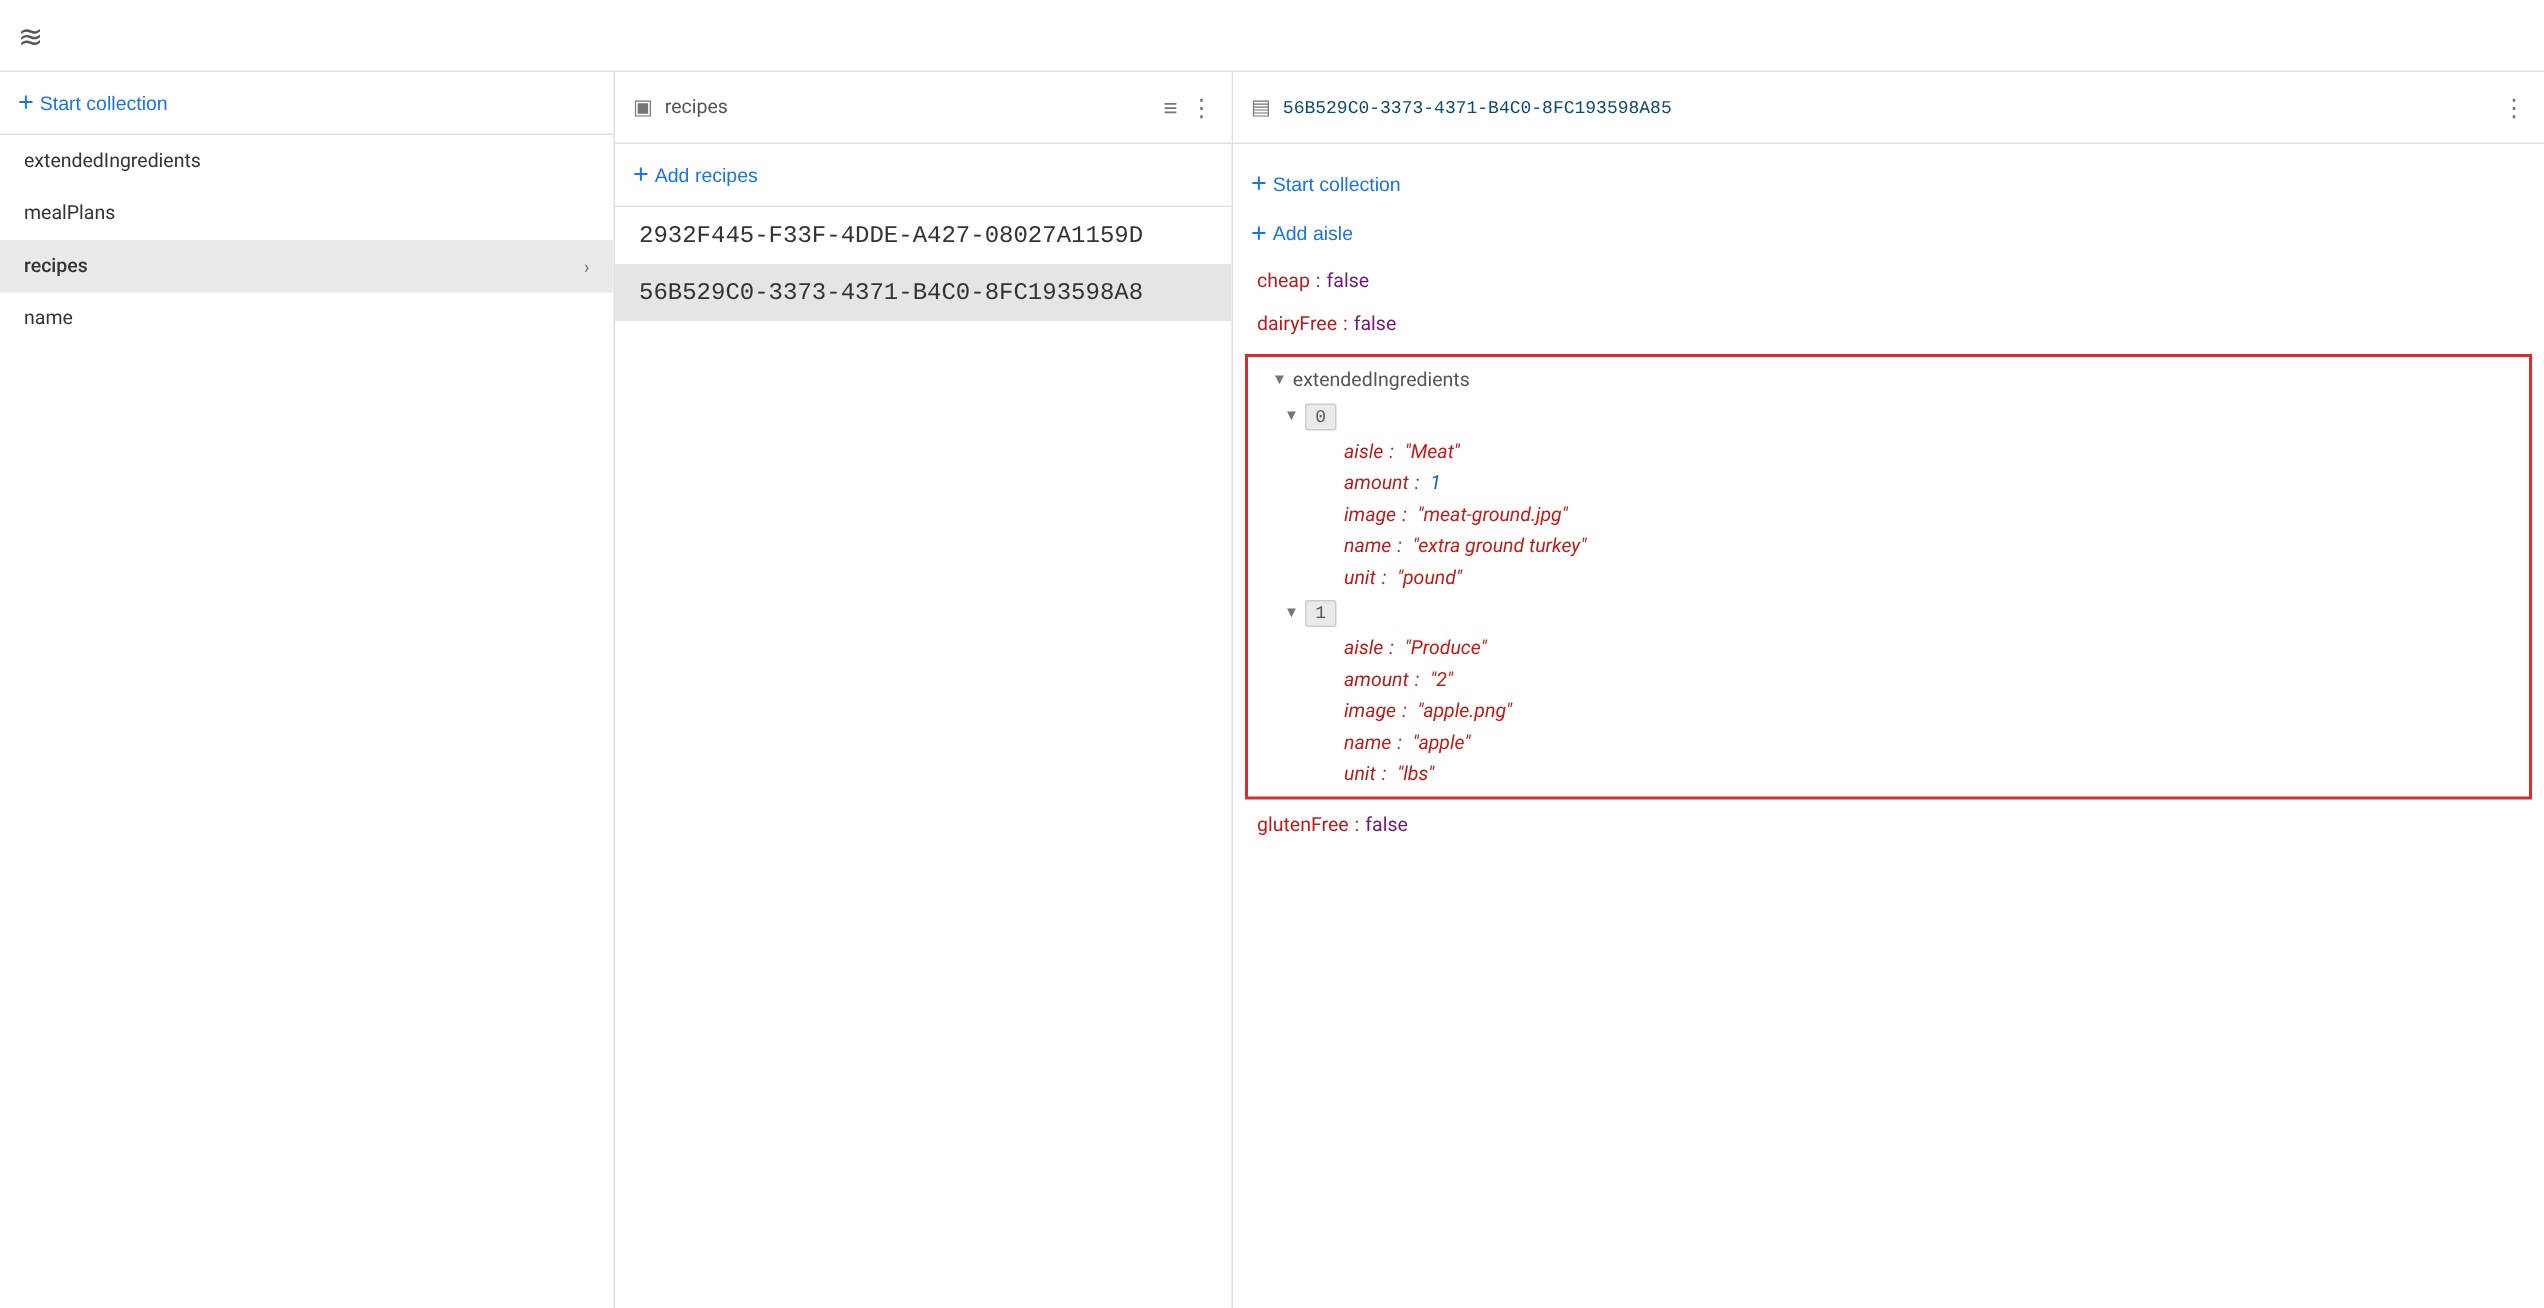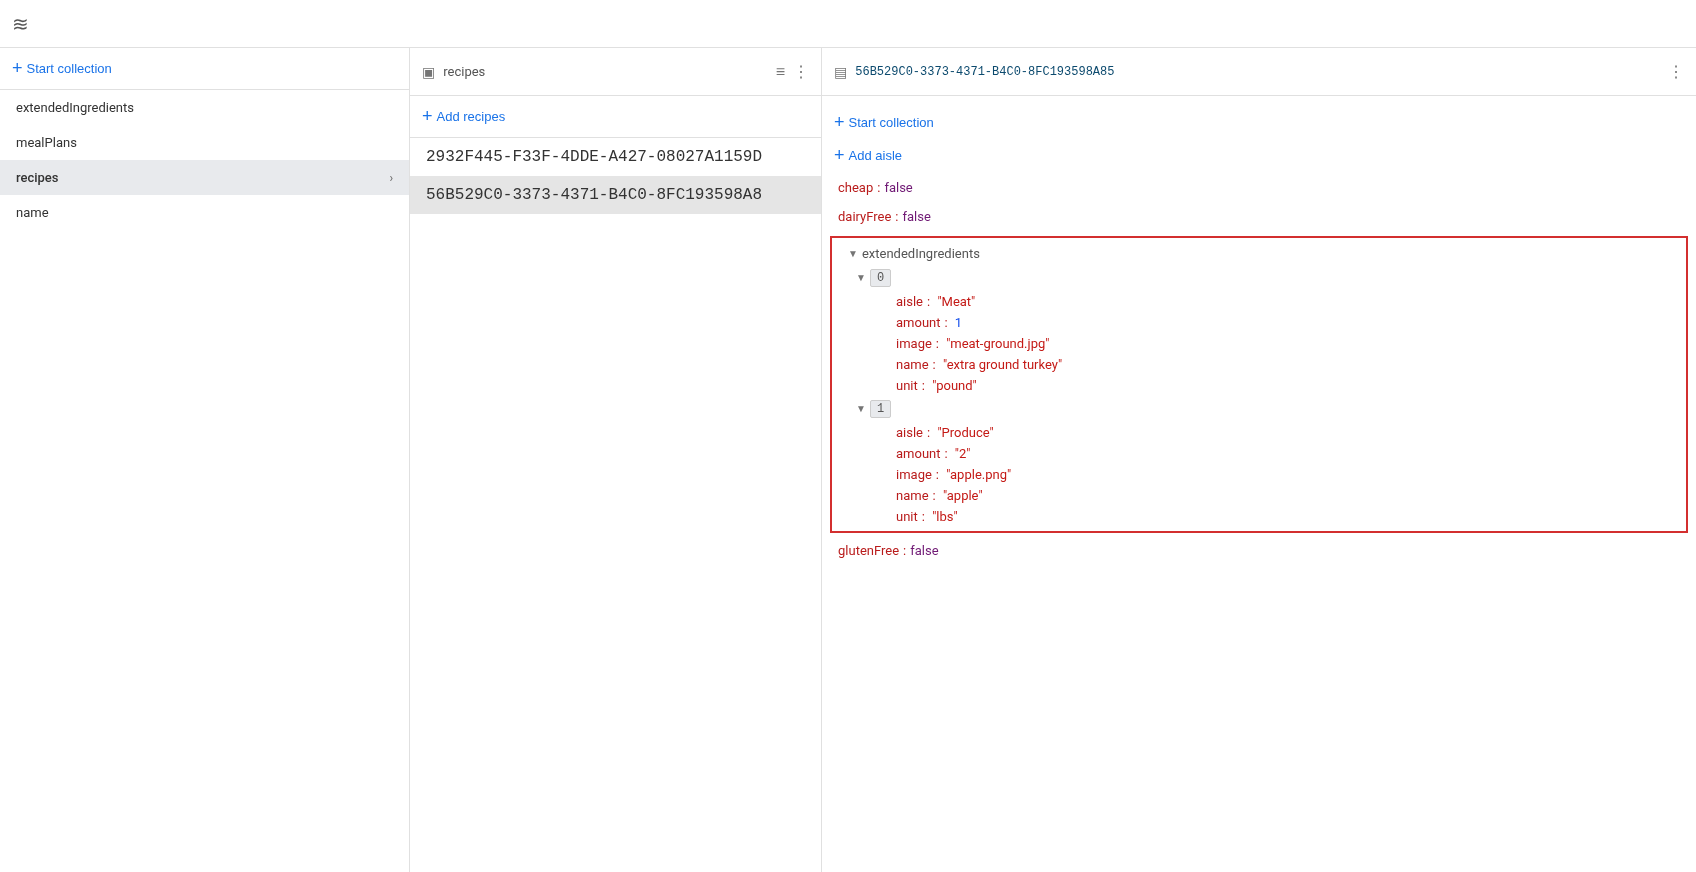--- a/index.html
+++ b/index.html
@@ -225,20 +225,21 @@
       padding: 4px 16px;
     }
     .array-item-fields {
       padding: 0 0 0 40px;
     }
     .array-item-field {
       display: flex;
       align-items: flex-end;
       padding: 3px 16px;
       font-size: 13px;
+      font-style: italic;
     }
   </style>
 </head>
 <body>
 
 <div class="app-container">
 
   <div class="top-bar">
     <span class="top-bar-icon">≋</span>
   </div>

